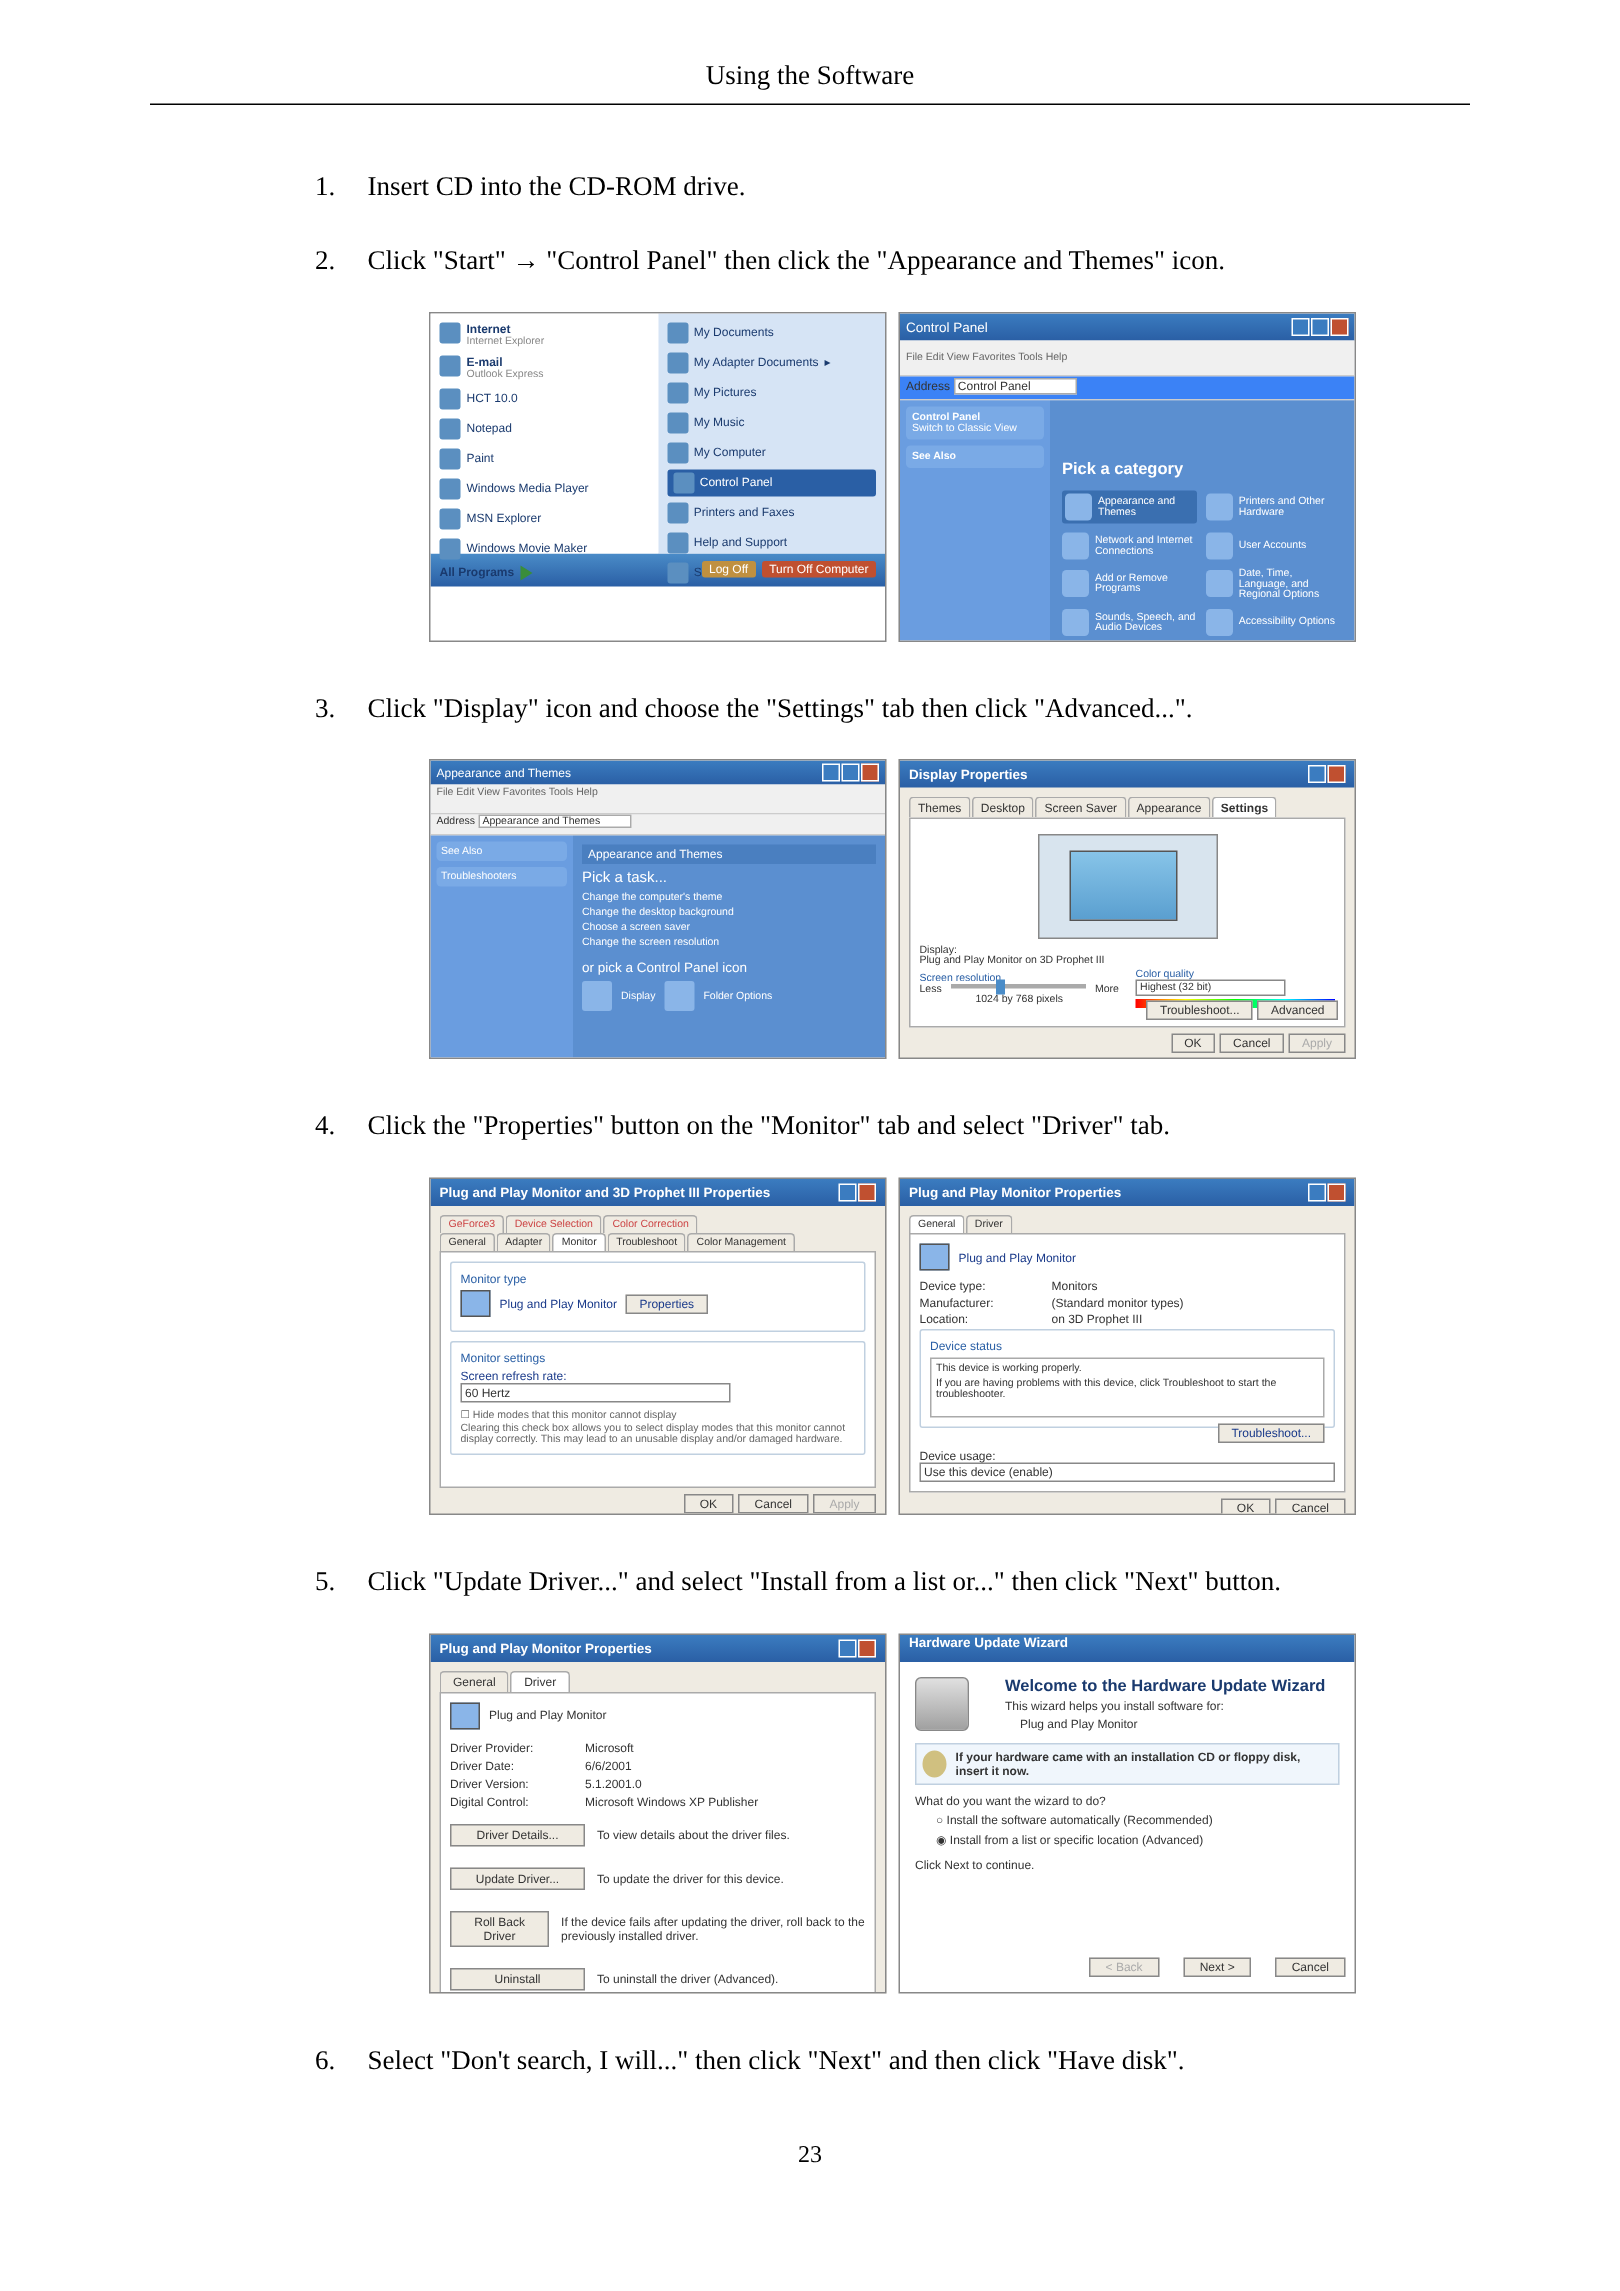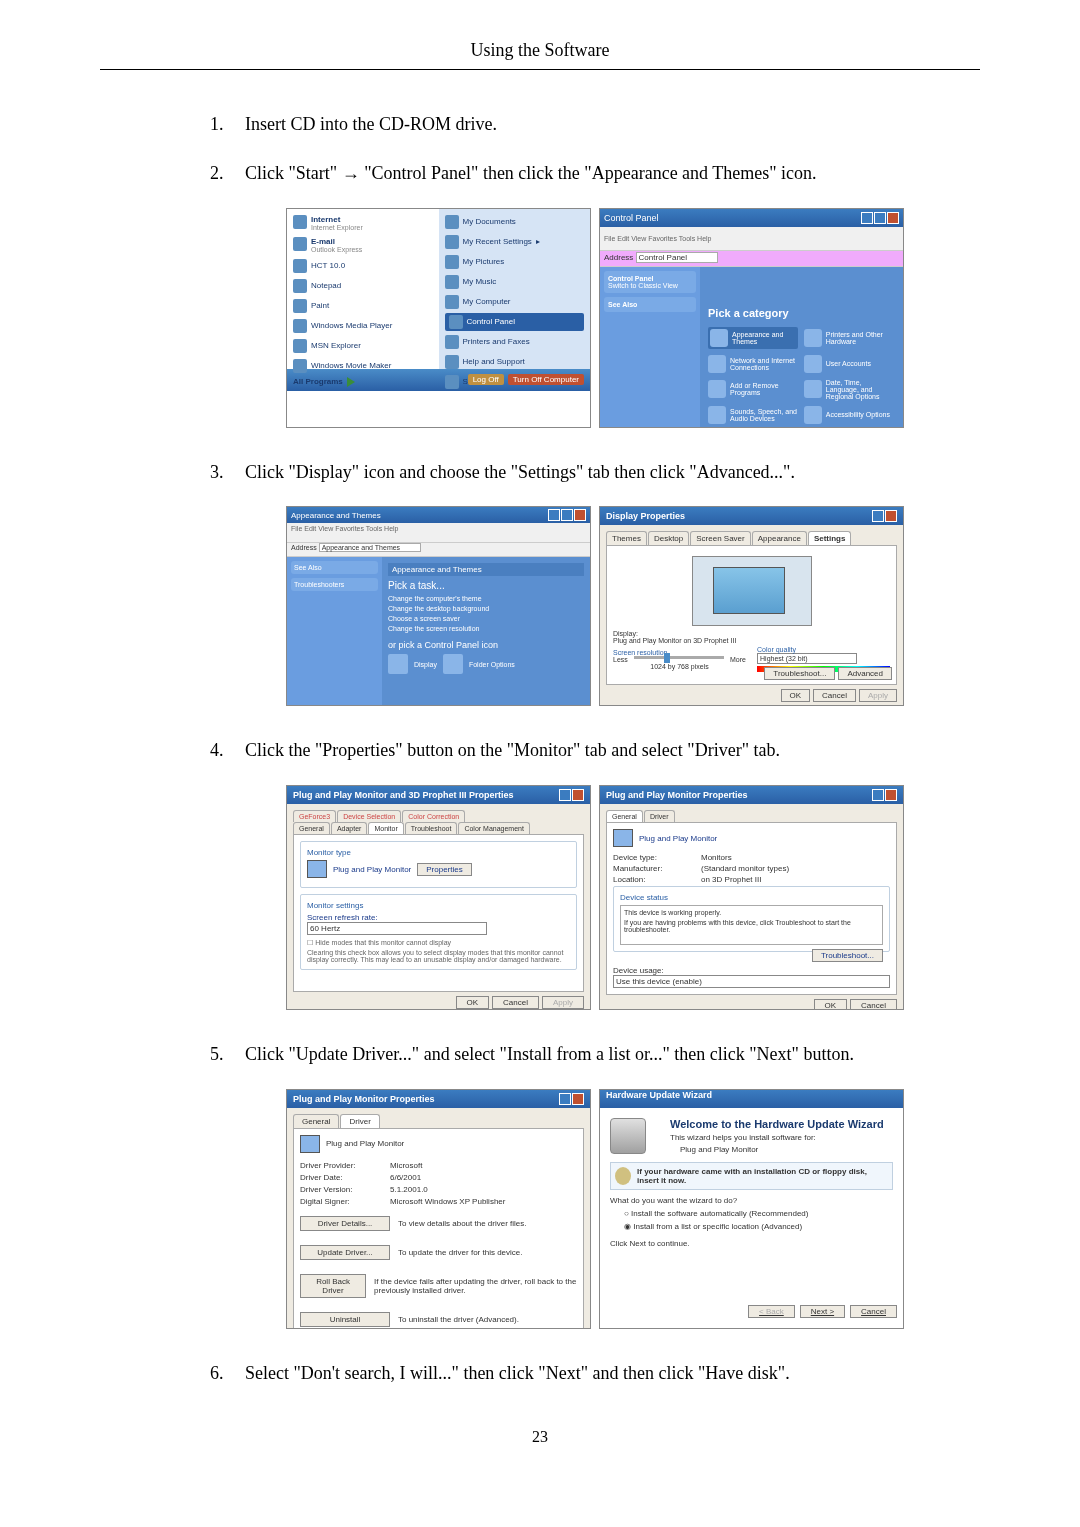--- a/index.html
+++ b/index.html
@@ -95,21 +95,21 @@
     }
     .fig1a .bottom .btn { background: #c05030; padding: 1px 5px; border-radius: 2px; }
 
     .fig1b { width: 305px; height: 220px; }
     .fig1b .titlebar {
       background: linear-gradient(#3b7cc0, #2a5fa5);
       color: #fff; height: 18px; display: flex; align-items: center;
       padding: 0 4px; font-size: 9px; justify-content: space-between;
     }
     .fig1b .toolbar { height: 24px; background: #f0f0f0; border-bottom: 1px solid #ccc; display:flex;align-items:center;padding:0 4px;gap:6px;font-size:7px;color:#666;}
-    .fig1b .toolbar2 { height: 16px; background: #f0abfc; border-bottom: 1px solid #ccc; padding:2px 4px;font-size:8px;}
+    .fig1b .toolbar2 { height: 16px; background: #3b82f6; border-bottom: 1px solid #ccc; padding:2px 4px;font-size:8px;}
     .fig1b .body { display: flex; height: 160px; }
     .fig1b .side { width: 100px; background: #6a9de0; padding: 4px; color:#fff; font-size:7px;}
     .fig1b .side .box { background: #7aaae6; border-radius: 3px; padding: 4px; margin-bottom: 4px; }
     .fig1b .main { flex: 1; background: #5b8fd0; padding: 8px; color:#fff; }
     .fig1b .main .cat { font-size: 11px; font-weight: bold; margin-bottom: 8px; margin-top: 32px; }
     .fig1b .main .cats { display: flex; flex-wrap: wrap; gap: 6px; }
     .fig1b .main .catitem { width: 48%; display:flex; align-items:center; gap:4px; font-size:7px; }
     .fig1b .main .catitem .ci { width:18px;height:18px;background:#8ab5e8;border-radius:3px;flex-shrink:0;}
     .fig1b .main .catitem.hl { background:#3a6fb0; padding:2px; border-radius:2px;}
 
@@ -182,21 +182,21 @@
 
     .fig4b { width:305px;height:240px;background:#fff;}
     .fig4b .titlebar {background:linear-gradient(#3b7cc0,#2a5fa5);color:#fff;height:18px;padding:0 6px;font-size:9px;font-weight:bold;}
     .fig4b .body {padding:10px;font-size:8px;color:#333;}
     .fig4b .hdr {display:flex;gap:24px;margin-bottom:8px;}
     .fig4b .wizico {width:36px;height:36px;background:linear-gradient(#e0e0e0,#a0a0a0);border:1px solid #888;border-radius:4px;}
     .fig4b .hdrtxt .t1 {font-size:11px;font-weight:bold;color:#1a3a6e;}
     .fig4b .opt {margin:4px 0 4px 14px;}
     .fig4b .note {display:flex;gap:6px;align-items:center;border:1px solid #c0d0e0;background:#f0f6fc;padding:4px;margin:6px 0;}
     .fig4b .note .ico {width:18px;height:18px;background:#d0c080;border-radius:50%;}
-    .fig4b .outerbtn {display:flex;justify-content:space-between;gap:5px;padding:4px 6px;position:absolute;bottom:6px;right:0;text-decoration:underline;}
+    .fig4b .outerbtn {display:flex;justify-content:space-between;gap:16px;padding:4px 6px;position:absolute;bottom:6px;right:0;}
     .fig4b .btn {border:1px solid #888;background:#efebe2;padding:1px 10px;font-size:8px;}
 
     .page-num {
       text-align: center;
       font-size: 16px;
       margin-top: 40px;
     }
     .winctl3 { display:flex; gap:1px;}
     .winctl3 span{width:12px;height:12px;border:1px solid #fff;}
     .winctl3 .min{background:#3b7cc0;}
@@ -269,21 +269,21 @@
           <div class="allp">
               <span>All Programs</span>
               <span class="arrow"></span>
             </div>
         </div>
         <div class="colR">
           <div class="item">
               <span class="ico"></span>
               <span>My Documents</span>
             </div>
-          <div class="item"><span class="ico"></span><span>My Recent Settings</span> ▸</div>
+          <div class="item"><span class="ico"></span><span>My Adapter Documents</span> ▸</div>
           <div class="item">
               <span class="ico"></span>
               <span>My Pictures</span>
             </div>
           <div class="item">
               <span class="ico"></span>
               <span>My Music</span>
             </div>
           <div class="item">
               <span class="ico"></span>
@@ -594,21 +594,21 @@
           </div>
         <div class="drow">
             <span class="lbl">Driver Date:</span>
             <span>6/6/2001</span>
           </div>
         <div class="drow">
             <span class="lbl">Driver Version:</span>
             <span>5.1.2001.0</span>
           </div>
         <div class="drow">
-            <span class="lbl">Digital Signer:</span>
+            <span class="lbl">Digital Control:</span>
             <span>Microsoft Windows XP Publisher</span>
           </div>
         <div class="actrow">
             <span class="actbtn">Driver Details...</span>
             <span>To view details about the driver files.</span>
           </div>
         <div class="actrow">
             <span class="actbtn">Update Driver...</span>
             <span>To update the driver for this device.</span>
           </div>

